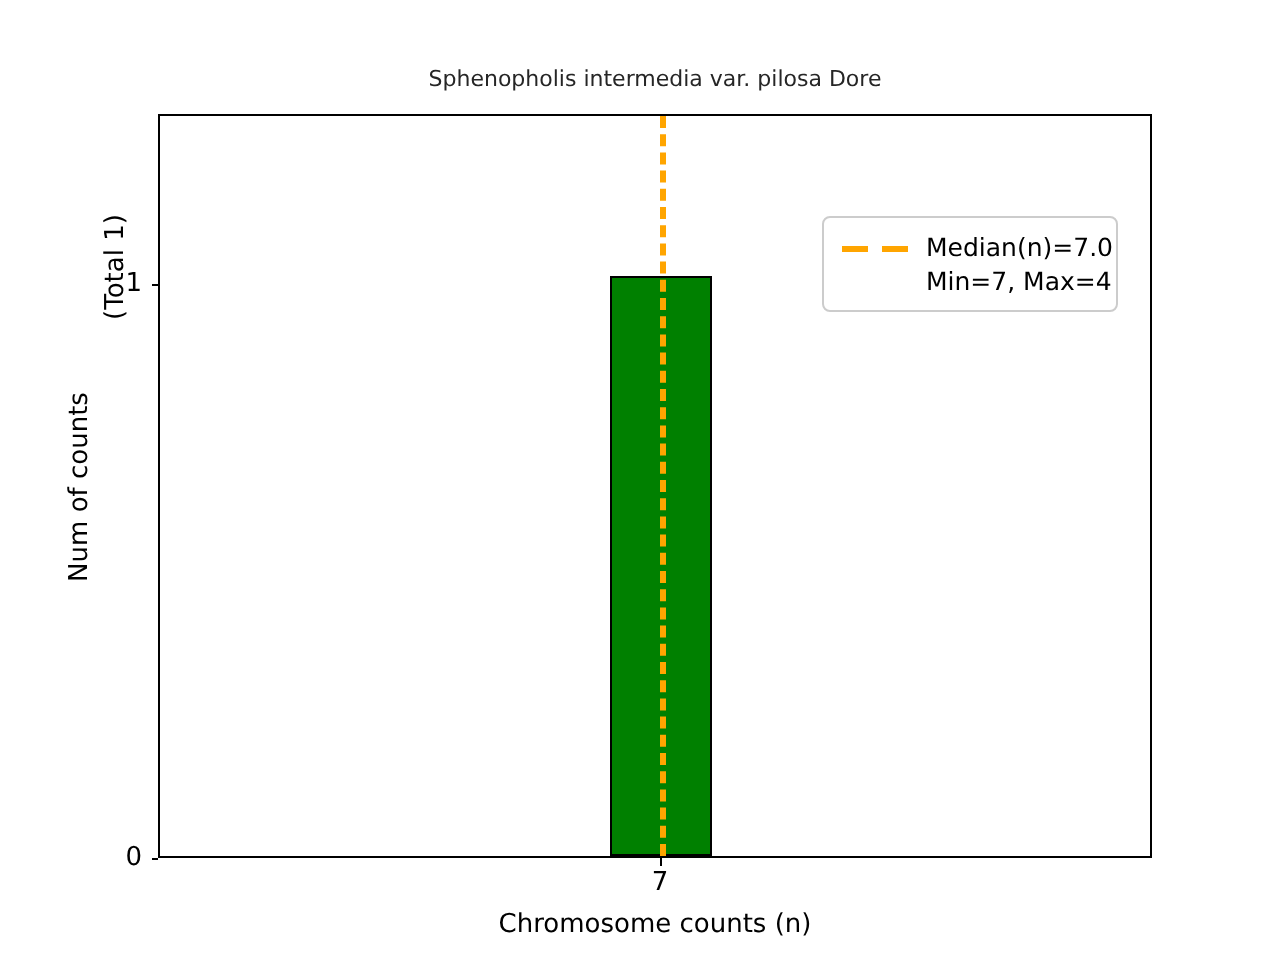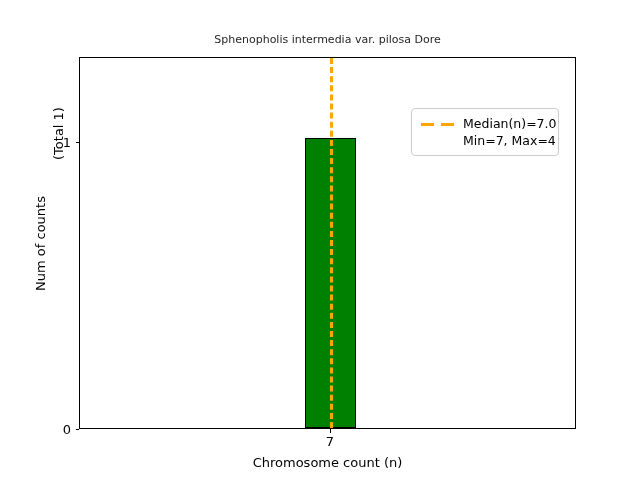--- a/index.html
+++ b/index.html
@@ -193,21 +193,21 @@
 
   <div class="ytick-wrap" style="top:429px;">0</div>
   <div class="ytick-mark" style="top:428.5px;"></div>
 
   <div class="ytick-wrap" style="top:142px;">1</div>
   <div class="ytick-mark" style="top:141.5px;"></div>
 
   <div class="xtick-wrap" style="left:330px;">7</div>
   <div class="xtick-mark" style="left:329.5px;"></div>
 
-  <div id="xlabel">Chromosome count (n)</div>
+  <div id="xlabel">Chromosome counts (n)</div>
 
   <div id="plot-area">
     <div id="plot-inner">
 
       <div class="bar" style="left:225px; width:51px; bottom:0; height:290.5px;"></div>
 
       <div class="median-line" style="left:250px;"></div>
     </div>
   </div>
 

